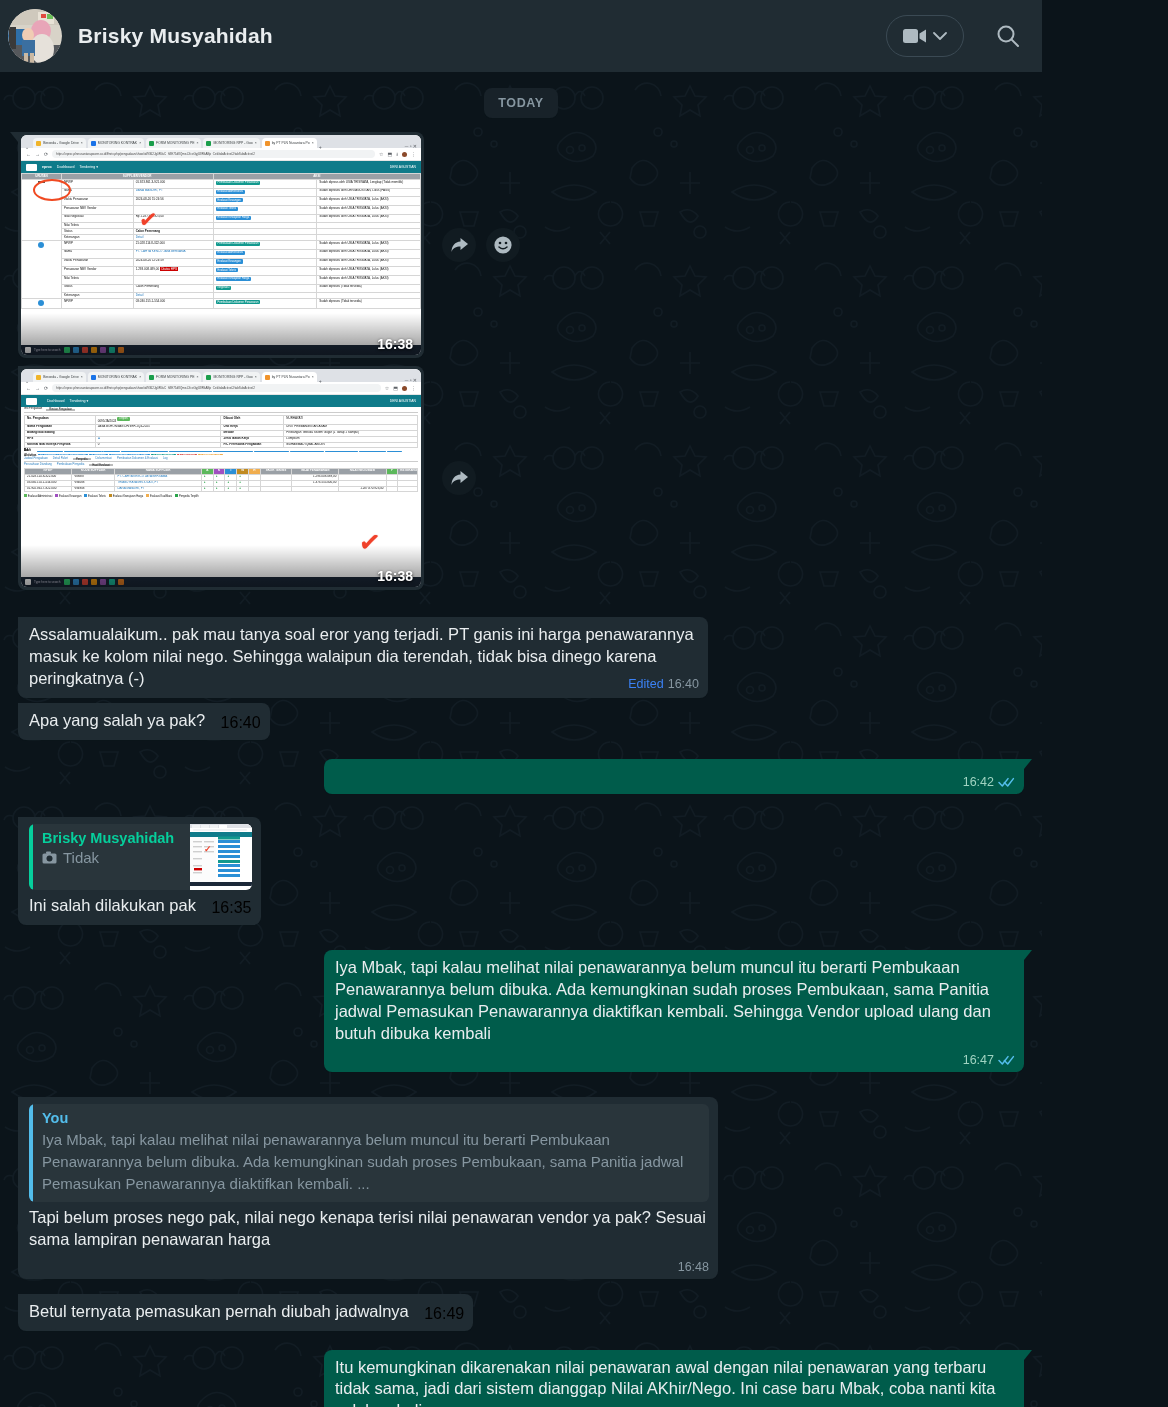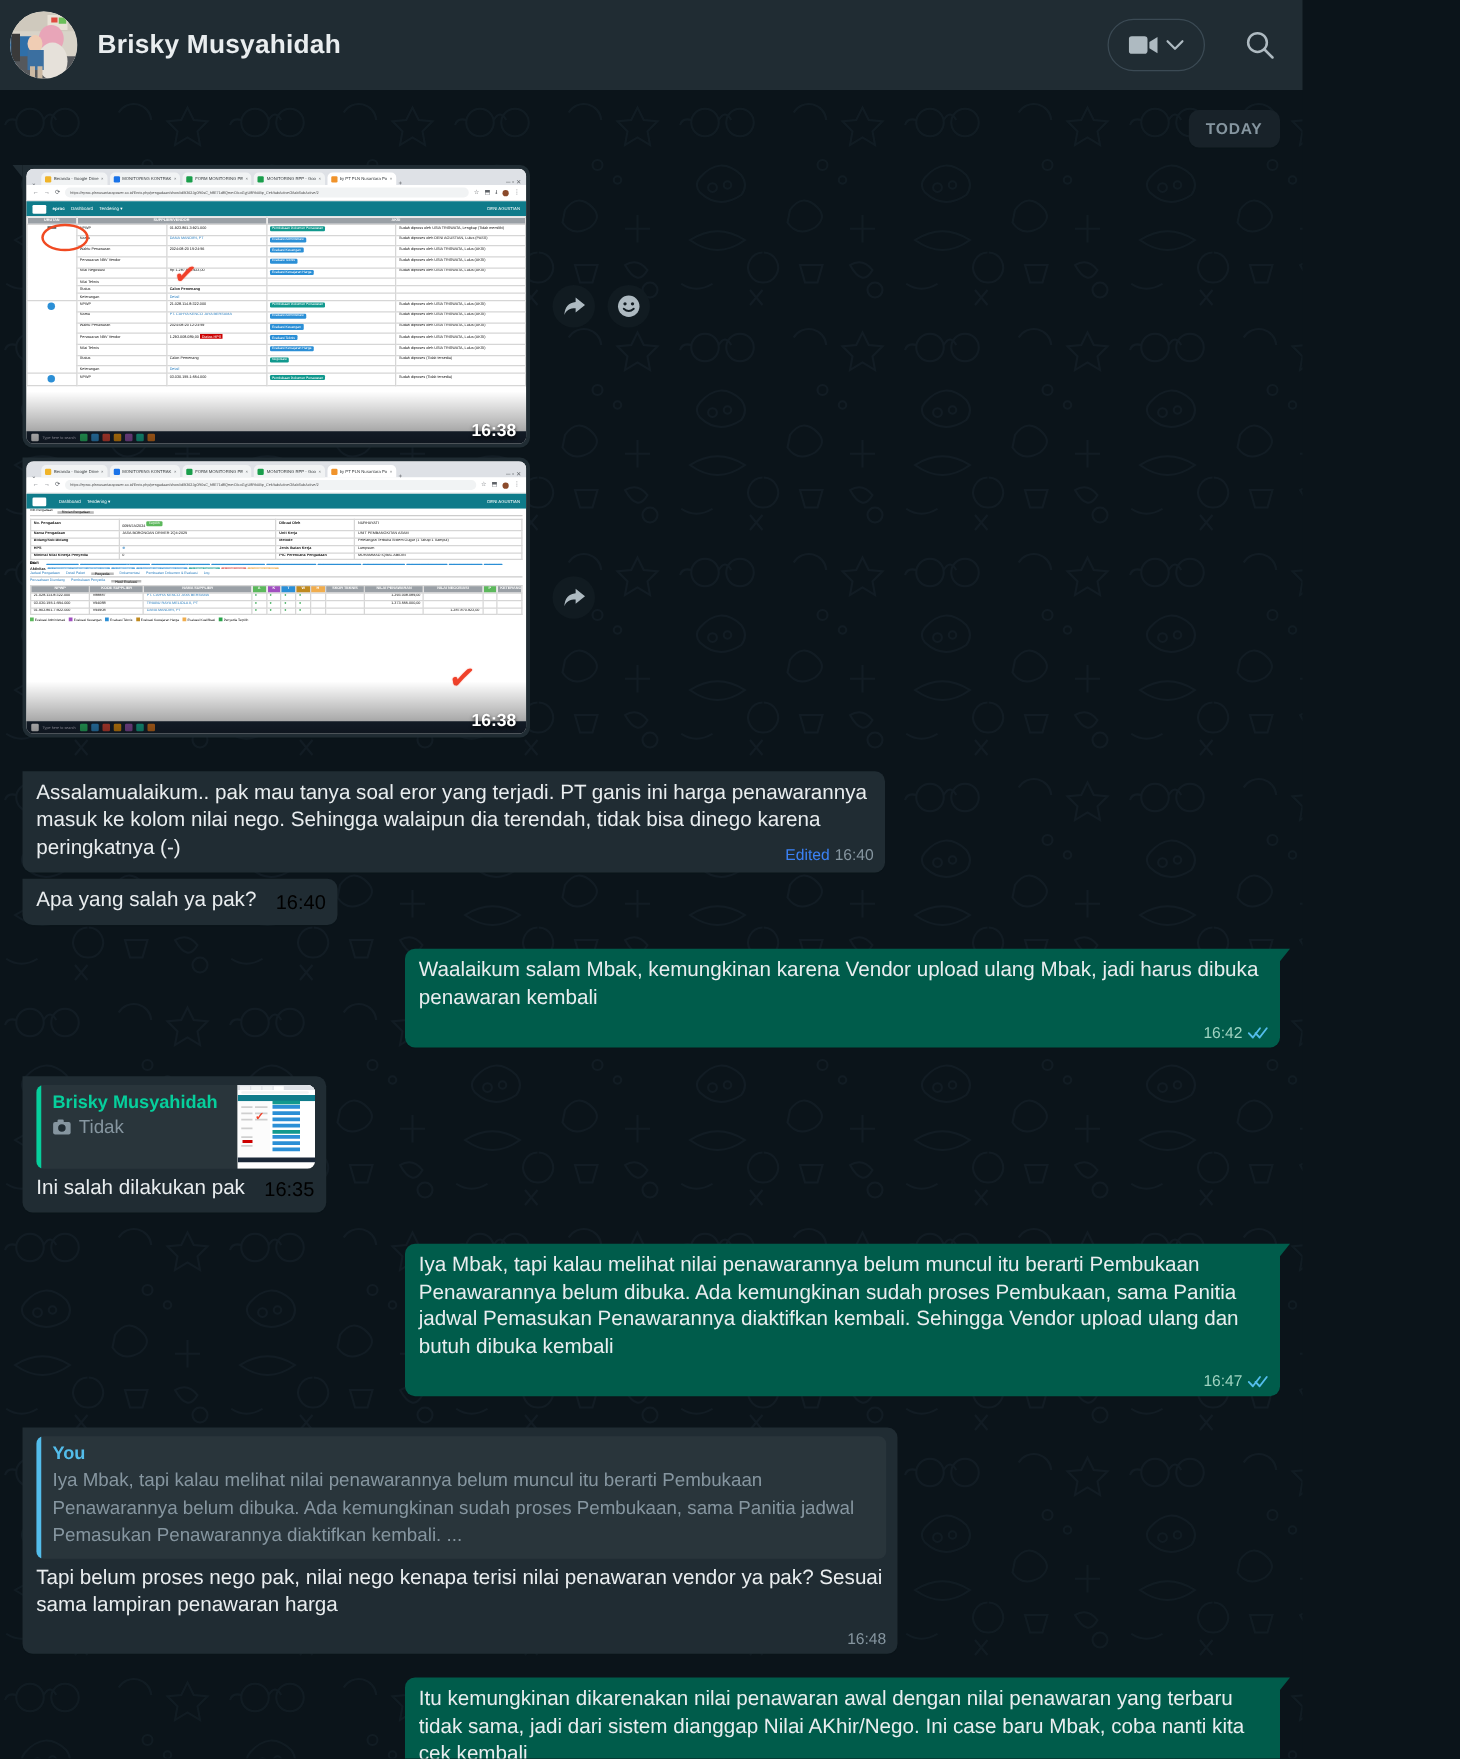--- a/index.html
+++ b/index.html
@@ -76,21 +76,21 @@
     opacity: .40;
     pointer-events: none;
   }
   .chat-scroll {
     position: relative;
     z-index: 2;
     width: 100%;
     height: 100%;
     display: flex;
     flex-direction: column;
-    align-items: flex-end;
+    align-items: center;
   }
 
   
   .day-divider { display: flex; justify-content: center; margin-top: 16px; margin-bottom: 14px; }
   .day-pill {
     background: #182229;
     color: #8696a0;
     font-size: 12.5px;
     font-weight: 600;
     letter-spacing: .6px;
@@ -851,21 +851,20 @@
         <div class="bubble in no-tail">
           <span class="msg-text inline">Apa yang salah ya pak?</span>
           <span class="meta-inline">
             <span class="time">16:40</span>
           </span>
         </div>
       </div>
 
       <div class="row outgoing" style="margin-top:14px;">
         <div class="bubble out" style="width:700px;">
-          <div class="msg-text">Waalaikum salam Mbak, kemungkinan karena Vendor upload ulang Mbak, jadi harus dibuka penawaran kembali</div>
           <span class="meta">
             <span class="time">16:42</span>
             <span class="ticks">
               <svg width="17" height="12" viewBox="0 0 17 12">
                 <path d="M1 6.5 L4.3 10 L10 2.6" stroke="#53bdeb" stroke-width="1.5" fill="none" stroke-linecap="round" stroke-linejoin="round"></path>
                 <path d="M6.4 6.5 L9.7 10 L15.4 2.6" stroke="#53bdeb" stroke-width="1.5" fill="none" stroke-linecap="round" stroke-linejoin="round"></path>
               </svg>
             </span>
           </span>
         </div>
@@ -960,20 +959,28 @@
               <div class="quote-body">Iya Mbak, tapi kalau melihat nilai penawarannya belum muncul itu berarti Pembukaan Penawarannya belum dibuka. Ada kemungkinan sudah proses Pembukaan, sama Panitia jadwal Pemasukan Penawarannya diaktifkan kembali. ...</div>
             </div>
           </div>
           <div class="msg-text">Tapi belum proses nego pak, nilai nego kenapa terisi nilai penawaran vendor ya pak? Sesuai sama lampiran penawaran harga</div>
           <span class="meta">
             <span class="time">16:48</span>
           </span>
         </div>
       </div>
 
+      <div class="row incoming" style="margin-top:10px;">
+        <div class="bubble in no-tail">
+          <span class="msg-text inline">Betul ternyata pemasukan pernah diubah jadwalnya</span>
+          <span class="meta-inline">
+            <span class="time">16:49</span>
+          </span>
+        </div>
+      </div>
 
       <div class="row outgoing" style="margin-top:14px;">
         <div class="bubble out" style="width:700px;">
           <div class="msg-text">Itu kemungkinan dikarenakan nilai penawaran awal dengan nilai penawaran yang terbaru tidak sama, jadi dari sistem dianggap Nilai AKhir/Nego. Ini case baru Mbak, coba nanti kita cek kembali</div>
 
         </div>
       </div>
 
     </div>
   </div>

